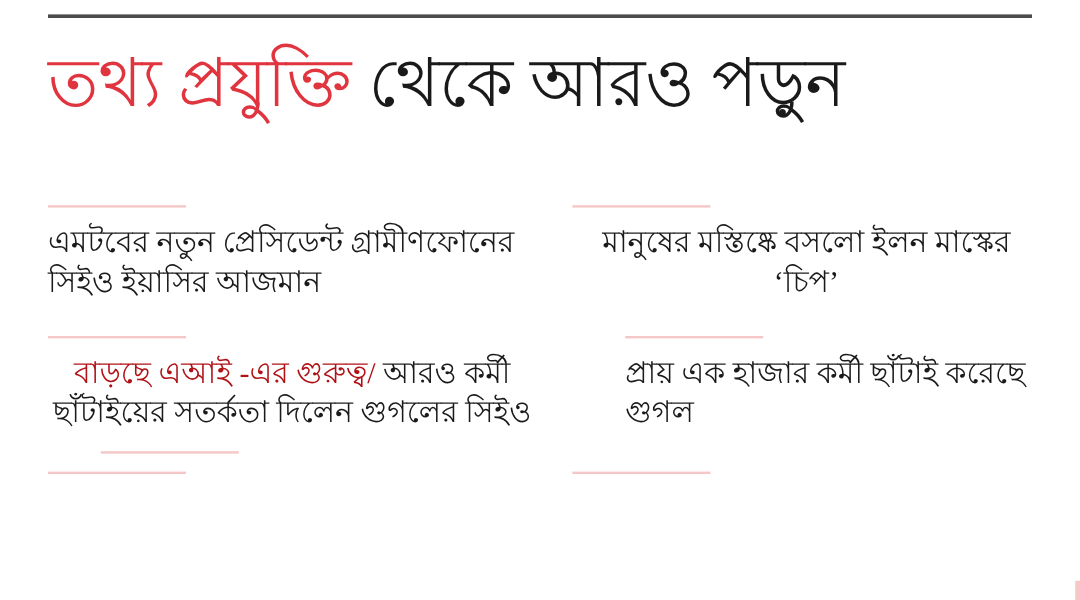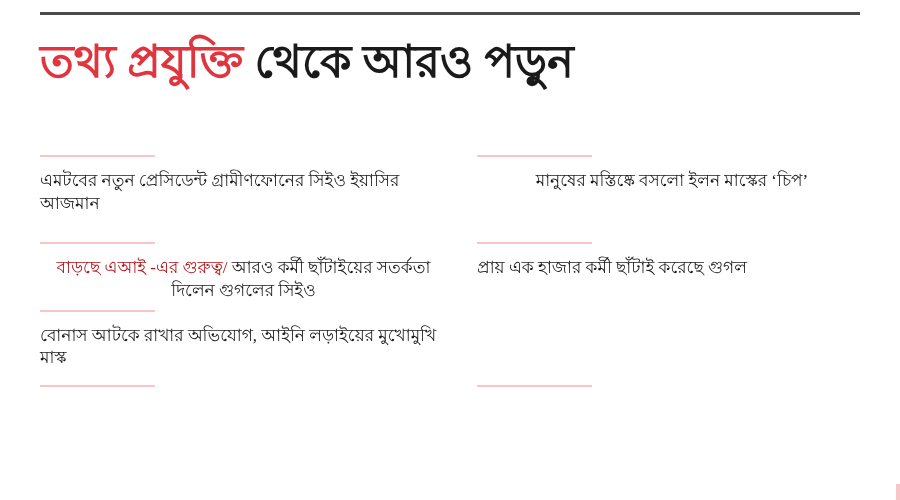--- a/index.html
+++ b/index.html
@@ -8,30 +8,30 @@
     --divider:#f5c7c7;
     --rule:#4b4b4d;
     --ink:#1a1a1a;
     --bg:#ffffff;
   }
   *{margin:0;padding:0;box-sizing:border-box;}
   html,body{width:900px;height:500px;overflow:hidden;background:var(--bg);}
   body{font-family:"Liberation Serif","DejaVu Serif",serif;color:var(--ink);position:relative;}
   .page{padding-left:40px;width:900px;height:500px;position:relative;}
   .top-rule{margin-top:12px;width:820px;height:3px;background:var(--rule);}
-  h1{margin-top:15px;font-size:45px;line-height:1.45;font-weight:700;letter-spacing:0;}
+  h1{margin-top:15px;font-size:56px;line-height:1.45;font-weight:400;letter-spacing:0;}
   h1 .hl{color:var(--accent);cursor:pointer;}
   .articles{margin-top:60px;display:grid;grid-template-columns:437px 420px;grid-auto-flow:row;}
   .cell{padding-right:30px;}
   .cell .divider{width:115px;height:2px;background:var(--divider);}
-  .headline{margin-top:13px;font-size:17px;line-height:1.33;font-weight:400;color:var(--ink);cursor:pointer;}
+  .headline{margin-top:13px;font-size:25px;line-height:1.33;font-weight:400;color:var(--ink);cursor:pointer;}
   .kicker{color:var(--kicker);}
   .cell.r1{margin-bottom:27px;}
   .cell.r2{margin-bottom:7px;text-align:center;}
-  .cell.r3{margin-bottom:15px;}
+  .cell.r3{margin-bottom:15px;margin-left:44px;}
   .bottom-row{margin-top:0;display:grid;grid-template-columns:437px 420px;}
   .bottom-row .divider{width:115px;height:2px;background:var(--divider);}
   .edge-sliver{position:absolute;right:0;top:472px;width:4px;height:22px;background:var(--divider);}
 </style>
 </head>
 <body>
 
 <div class="page">
 
   <div class="top-rule"></div>
@@ -56,21 +56,20 @@
       <p class="headline"><span class="kicker">বাড়ছে এআই -এর গুরুত্ব/</span><span> আরও কর্মী ছাঁটাইয়ের সতর্কতা দিলেন গুগলের সিইও</span></p>
     </div>
 
     <div class="cell r3">
       <div class="divider"></div>
       <p class="headline">প্রায় এক হাজার কর্মী ছাঁটাই করেছে গুগল</p>
     </div>
 
     <div class="cell r3">
       <div class="divider"></div>
-      <p class="headline">বোনাস আটকে রাখার অভিযোগ, আইনি লড়াইয়ের মুখোমুখি মাস্ক</p>
     </div>
 
   </div>
 
   <div class="bottom-row">
     <div class="divider"></div>
     <div class="divider"></div>
   </div>
 
   <div class="edge-sliver"></div>

